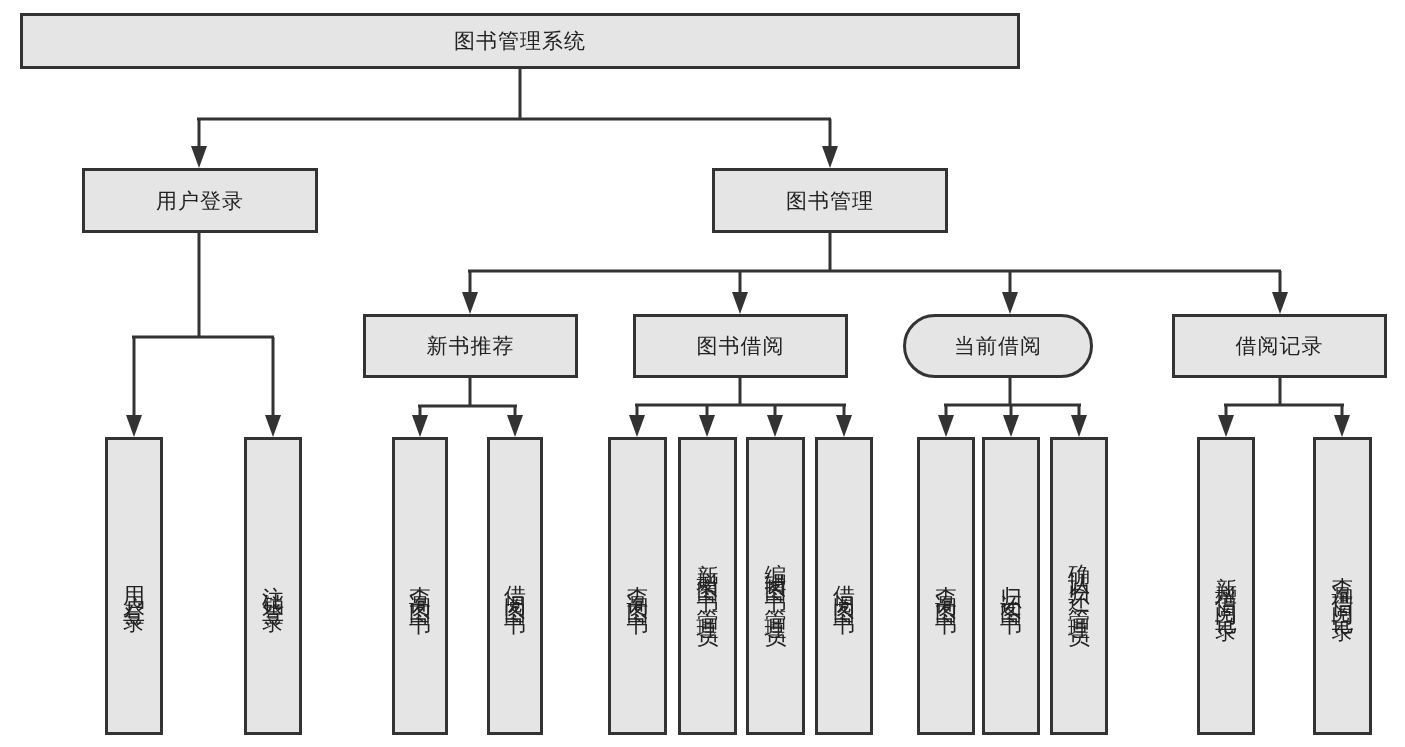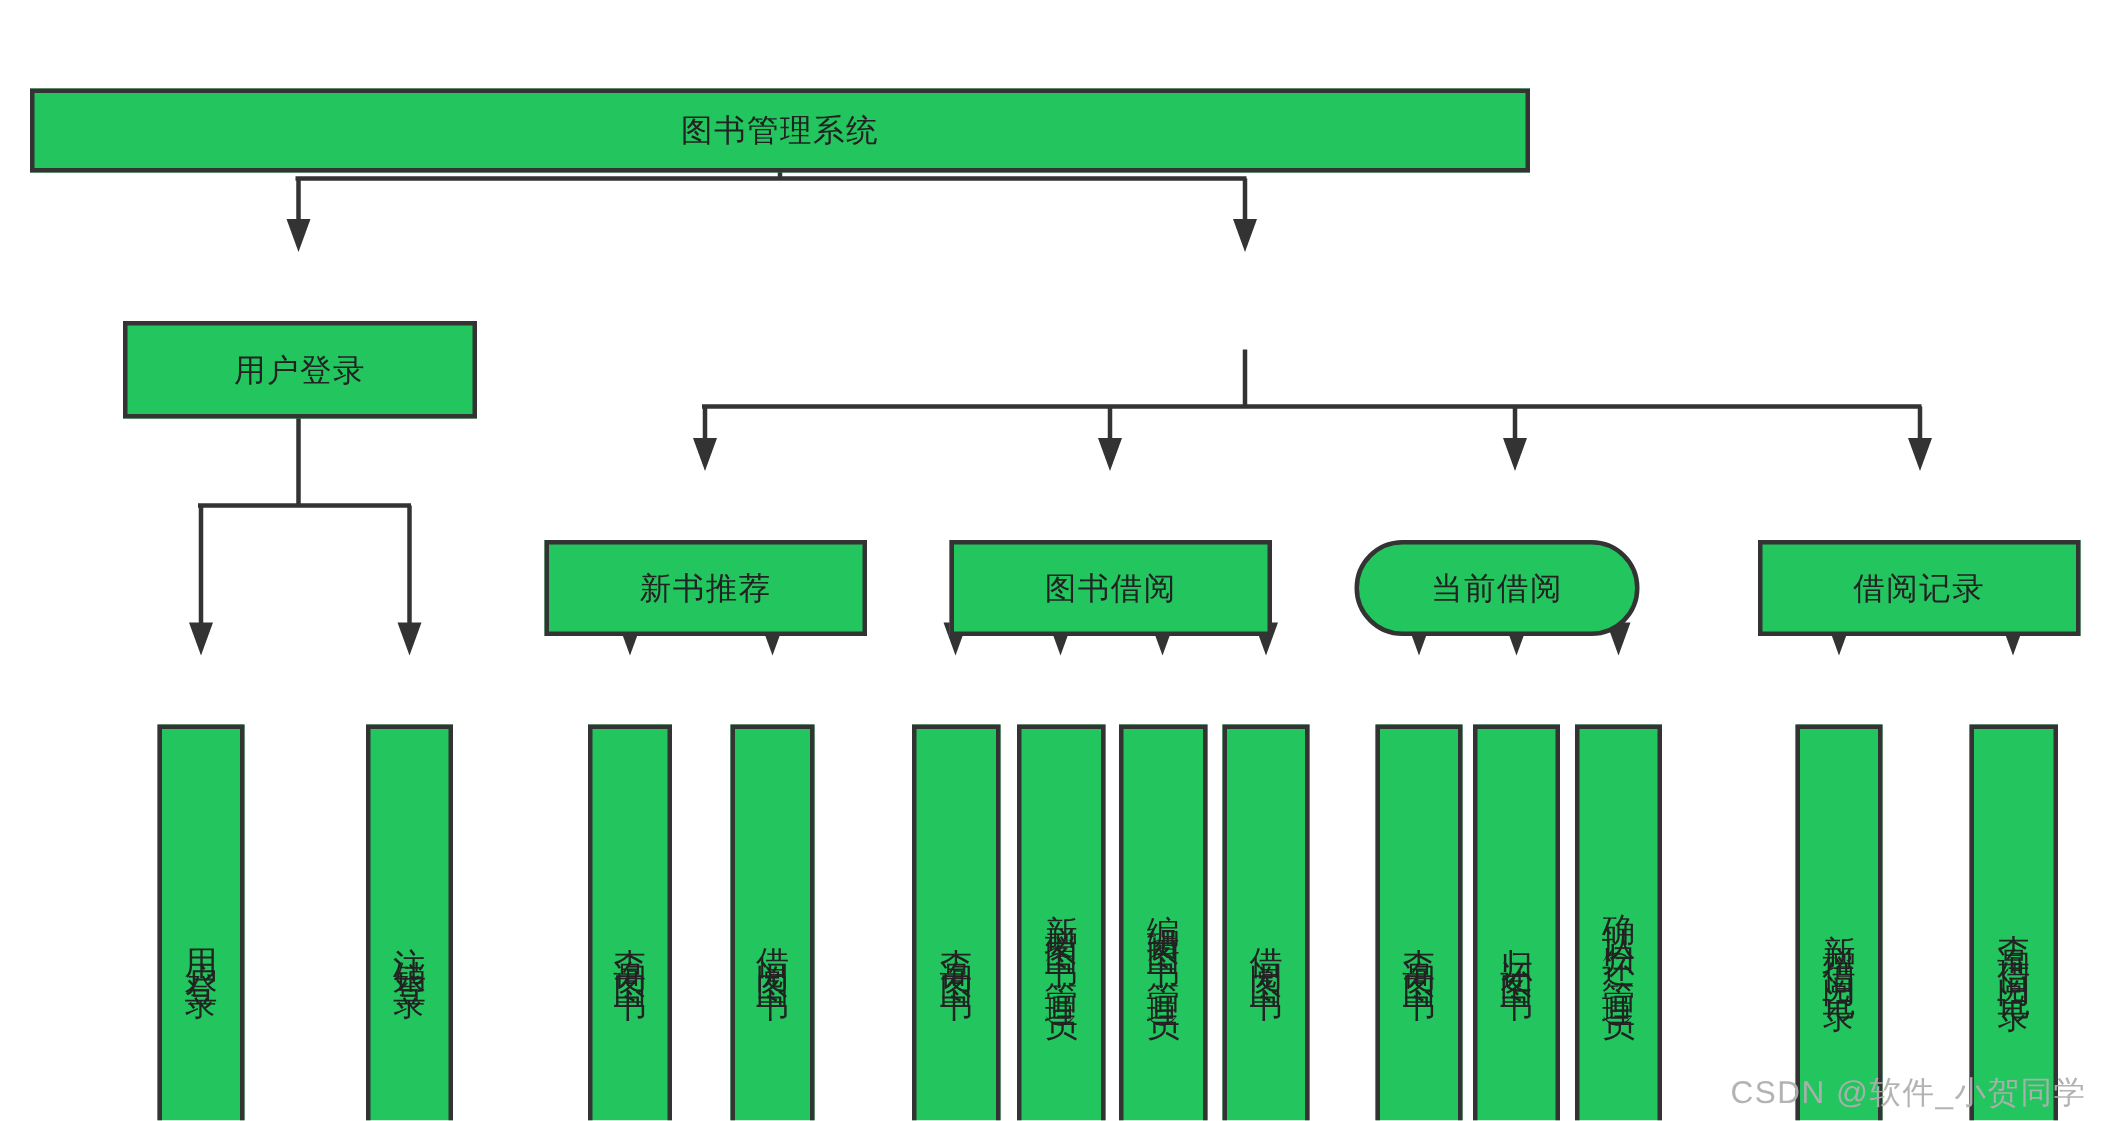--- a/index.html
+++ b/index.html
@@ -12,28 +12,27 @@
     font-family: "Liberation Sans", "DejaVu Sans", sans-serif;
     color: #222222;
   }
   #wires { position: absolute; left: 0; top: 0; width: 1405px; height: 747px; }
   #wires line { stroke: #333333; stroke-width: 3; }
   #wires polygon { fill: #333333; }
   .box {
     position: absolute;
     box-sizing: border-box;
     border: 3px solid #333333;
-    background: #22c55e;
+    background: #e5e5e5;
     display: flex;
     align-items: center;
     justify-content: center;
     font-size: 21px;
     letter-spacing: 1px;
     color: #222222;
-    margin-top: 46px;
   }
   .vtext {
     writing-mode: vertical-rl;
     text-orientation: mixed;
     letter-spacing: 9px;
     line-height: 1.0;
     font-size: 22px;
   }
   .watermark {
     position: absolute;
@@ -123,20 +122,21 @@
       <line x1="1226" y1="405" x2="1226" y2="417"></line>
       <polygon points="1218,415 1234,415 1226,437"></polygon>
       <line x1="1342" y1="405" x2="1342" y2="417"></line>
       <polygon points="1334,415 1350,415 1342,437"></polygon>
     </g>
   </svg>
 
   <div class="box" style="left:20px; top:13px; width:1000px; height:56px;">图书管理系统</div>
 
   <div class="box" style="left:82px; top:168px; width:236px; height:65px;">用户登录</div>
+  <div class="box" style="left:712px; top:168px; width:236px; height:65px;">图书管理</div>
 
   <div class="box" style="left:633px; top:314px; width:215px; height:64px;">图书借阅</div>
   <div class="box" style="left:363px; top:314px; width:215px; height:64px;">新书推荐</div>
   <div class="box" style="left:903px; top:314px; width:190px; height:64px;border-radius:32px;">当前借阅</div>
   <div class="box" style="left:1172px; top:314px; width:215px; height:64px;">借阅记录</div>
 
   <div class="box" style="left:105px; top:437px; width:58px; height:298px;">
     <span class="vtext">用户登录</span>
   </div>
   <div class="box" style="left:244px; top:437px; width:58px; height:298px;">
@@ -173,15 +173,14 @@
     <span class="vtext">确认归还（管理员）</span>
   </div>
 
   <div class="box" style="left:1197px; top:437px; width:58px; height:298px;">
     <span class="vtext">新增借阅记录</span>
   </div>
   <div class="box" style="left:1313px; top:437px; width:59px; height:298px;">
     <span class="vtext">查询借阅记录</span>
   </div>
 
-  <div class="watermark">CSDN @软件_小贺同学</div>
 
 </div>
 
 </body></html>

